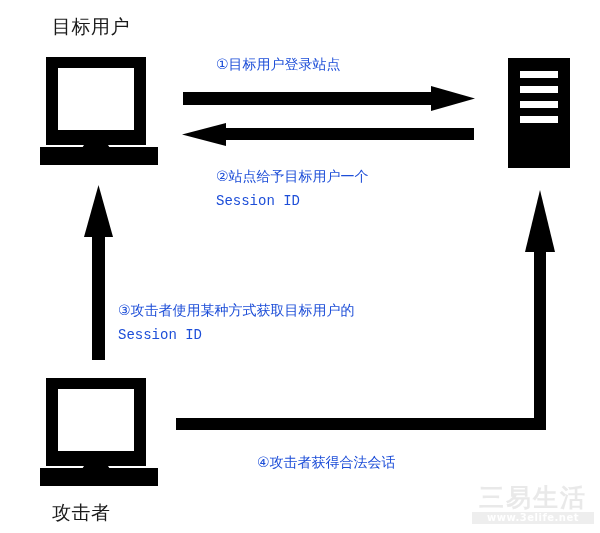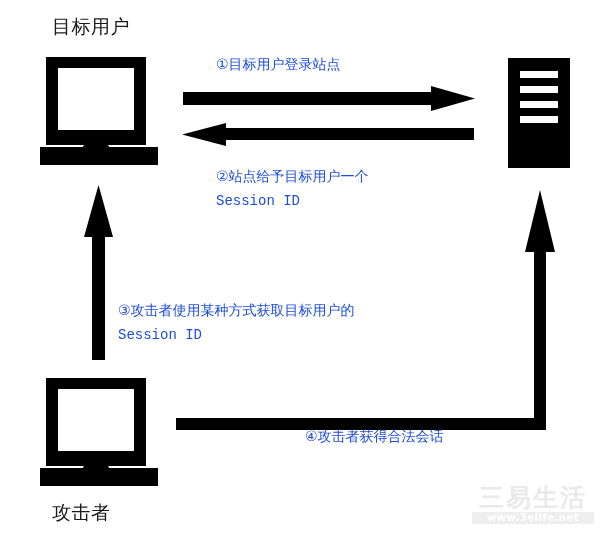--- a/index.html
+++ b/index.html
@@ -161,21 +161,21 @@
     <svg width="380" height="240" viewBox="0 0 380 240" aria-hidden="true">
 
       <rect x="0" y="228" width="370" height="12" fill="#000000"></rect>
 
       <rect x="358" y="55" width="12" height="185" fill="#000000"></rect>
 
       <polygon points="364,0 379,62 349,62" fill="#000000"></polygon>
     </svg>
   </div>
 
-  <div class="flow-label" style="left:257px; top:424px;margin-left:48px;">
+  <div class="flow-label" style="left:257px; top:450px;">
     <span>④攻击者获得合法会话</span>
   </div>
 
   <div id="watermark">
     <div class="wm-cn">三易生活</div>
     <div class="wm-url">www.3elife.net</div>
   </div>
 
 </div>
 

